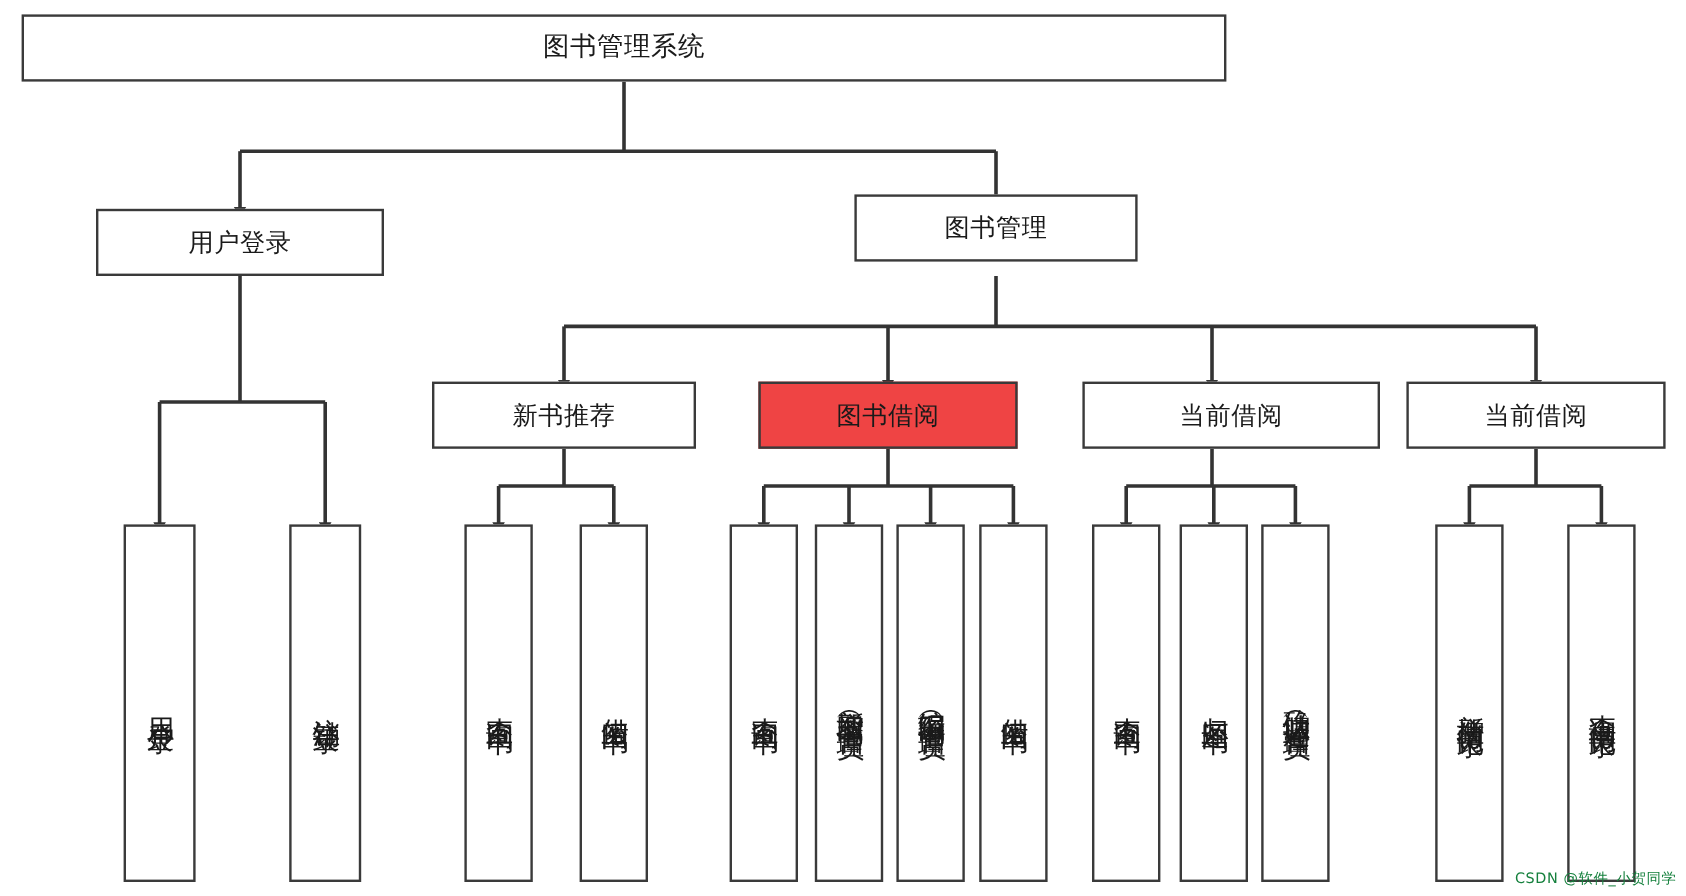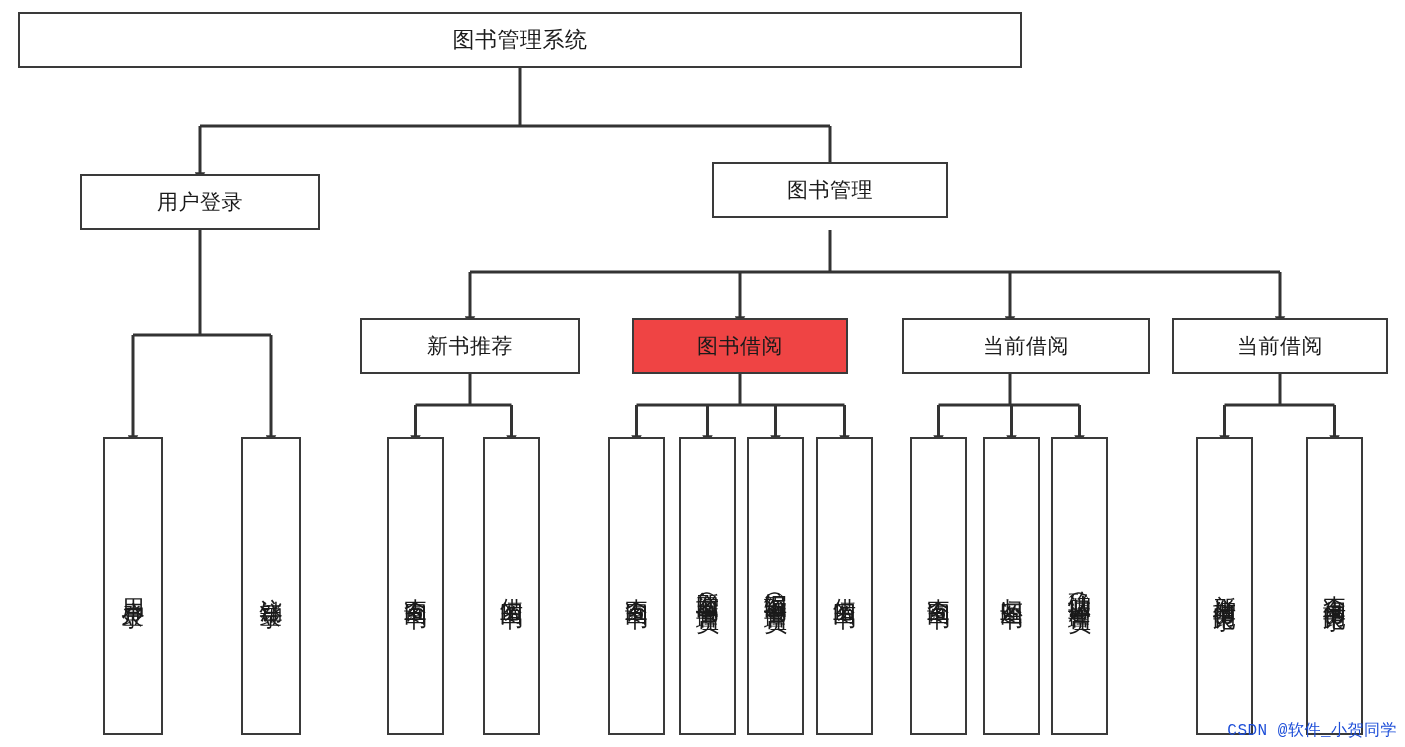--- a/index.html
+++ b/index.html
@@ -64,26 +64,25 @@
     font-size: 23px;
     letter-spacing: 3px;
     line-height: 1.0;
     max-height: 100%;
   }
   
   #watermark {
     position: absolute;
     right: 8px;
     bottom: 6px;
-    font-size: 16px;
-    color: #1d4ed8;
+    font-size: 12px;
+    color: #15803d;
     letter-spacing: 0.5px;
     white-space: nowrap;
     user-select: none;
-    font-family: Liberation Mono, monospace;
   }
 </style>
 </head>
 <body>
 
 <div id="canvas">
 
   <svg id="wires" viewBox="0 0 1405 747" width="1405" height="747">
     <defs>
       <marker id="arrow" viewBox="0 0 12 14" refX="1" refY="7" markerWidth="9" markerHeight="11" orient="auto-start-reverse" markerUnits="userSpaceOnUse">

